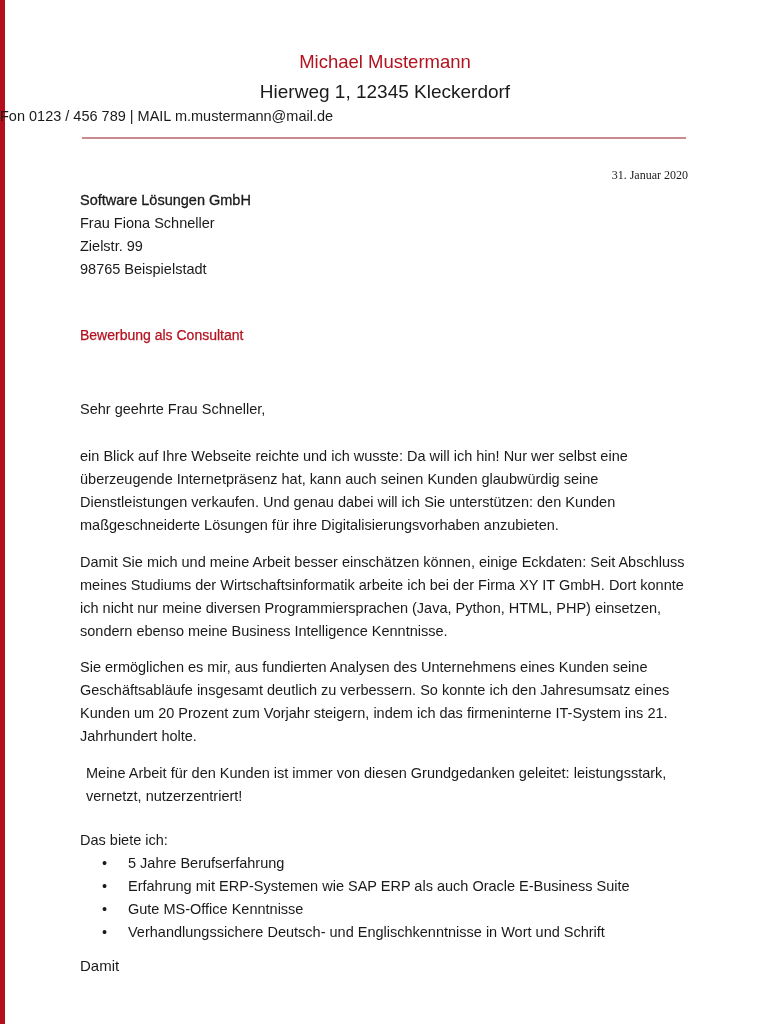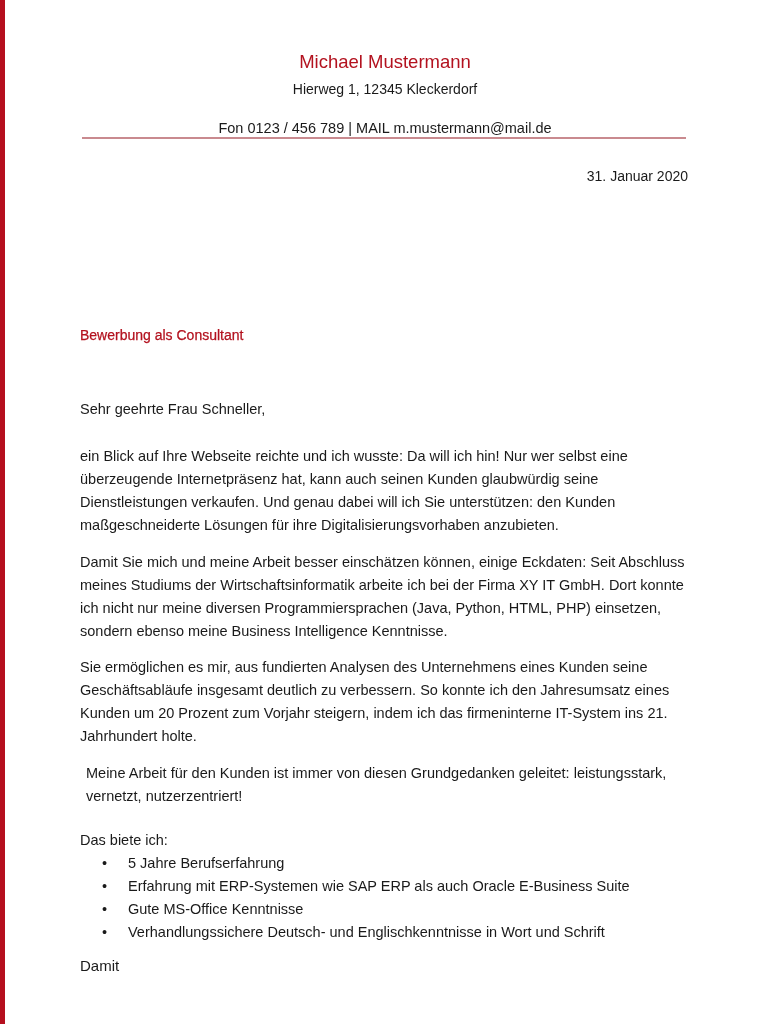--- a/index.html
+++ b/index.html
@@ -39,43 +39,43 @@
       font-size: 18.5px;
       color: #b3121f;
       letter-spacing: 0px;
     }
     .sender-addr {
       position: absolute;
       left: 0;
       width: 770px;
       top: 81px;
       text-align: center;
-      font-size: 14px;
+      font-size: 19px;
     }
     .sender-contact {
       position: absolute;
       left: 0;
       width: 770px;
-      top: 120px;
-      text-align: center;
+      top: 108px;
       font-size: 14.5px;
     }
     .sep-line {
       position: absolute;
       left: 82px;
       top: 137px;
       width: 604px;
       height: 2px;
       background: #c98a8f;
     }
     .date {
       position: absolute;
       right: 92px;
       top: 168px;
-      font-size: 14px;
+      font-size: 12px;
+      font-family: Liberation Serif, serif;
     }
     .recipient {
       position: absolute;
       left: 80px;
       top: 189px;
       font-size: 14.5px;
       line-height: 23px;
     }
     .recipient .company {
       font-weight: normal;
@@ -146,20 +146,26 @@
 <div class="page">
 
   <div class="sender-name">Michael Mustermann</div>
   <div class="sender-addr">Hierweg 1, 12345 Kleckerdorf</div>
   <div class="sender-contact">Fon 0123 / 456 789 | MAIL m.mustermann@mail.de</div>
 
   <div class="sep-line"></div>
 
   <div class="date">31. Januar 2020</div>
 
+  <div class="recipient">
+    <div class="company">Software Lösungen GmbH</div>
+    <div>Frau Fiona Schneller</div>
+    <div>Zielstr. 99</div>
+    <div>98765 Beispielstadt</div>
+  </div>
 
   <div class="subject">Bewerbung als Consultant</div>
 
   <div class="salutation">Sehr geehrte Frau Schneller,</div>
 
   <div class="para p1">ein Blick auf Ihre Webseite reichte und ich wusste: Da will ich hin! Nur wer selbst eine überzeugende Internetpräsenz hat, kann auch seinen Kunden glaubwürdig seine Dienstleistungen verkaufen. Und genau dabei will ich Sie unterstützen: den Kunden maßgeschneiderte Lösungen für ihre Digitalisierungsvorhaben anzubieten.</div>
   <div class="para p2">Damit Sie mich und meine Arbeit besser einschätzen können, einige Eckdaten: Seit Abschluss meines Studiums der Wirtschaftsinformatik arbeite ich bei der Firma XY IT GmbH. Dort konnte ich nicht nur meine diversen Programmiersprachen (Java, Python, HTML, PHP) einsetzen, sondern ebenso meine Business Intelligence Kenntnisse.</div>
   <div class="para p3">Sie ermöglichen es mir, aus fundierten Analysen des Unternehmens eines Kunden seine Geschäftsabläufe insgesamt deutlich zu verbessern. So konnte ich den Jahresumsatz eines Kunden um 20 Prozent zum Vorjahr steigern, indem ich das firmeninterne IT-System ins 21. Jahrhundert holte.</div>
   <div class="para p4">Meine Arbeit für den Kunden ist immer von diesen Grundgedanken geleitet: leistungsstark, vernetzt, nutzerzentriert!</div>
 

